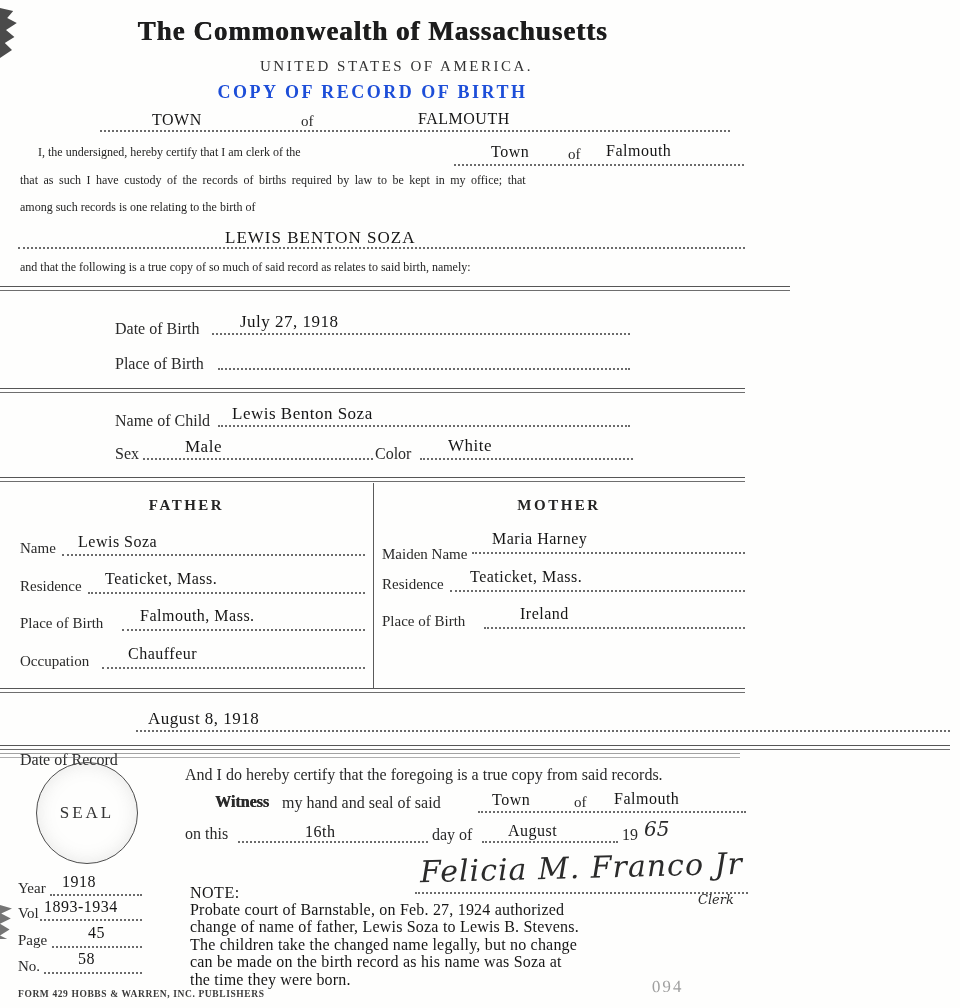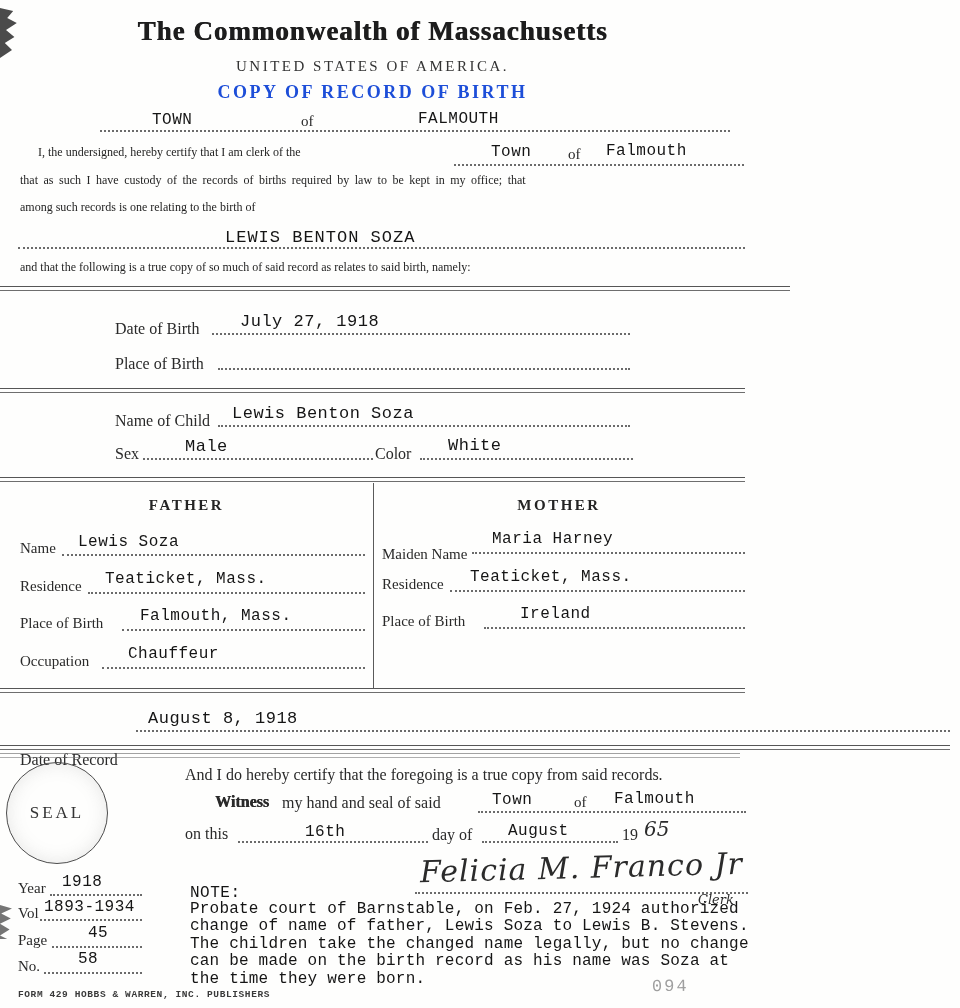--- a/index.html
+++ b/index.html
@@ -3,49 +3,49 @@
 <meta charset="utf-8">
 <style>
   html, body { margin:0; padding:0; background:#ffffff; }
   .page {
     position:relative; width:960px; height:1008px;
     background:#fefefdff; overflow:hidden; color:#222;
     font-family:"Liberation Serif","DejaVu Serif",serif;
   }
   .abs { position:absolute; white-space:nowrap; }
   .serif { font-family:"Liberation Serif","DejaVu Serif",serif; color:#262626; }
-  .mono  { font-family:Liberation Mono, monospace; color:#151515; }
+  .mono  { font-family:Liberation Serif, serif; color:#151515; }
   .dots  { position:absolute; border-bottom:2px dotted #6b6b6b; height:1px; }
   .drule { position:absolute; height:3px; border-top:1.5px solid #565656; border-bottom:1.5px solid #6e6e6e; }
   .vline { position:absolute; width:0; border-left:1.5px solid #5a5a5a; }
   .title {
     font-weight:bold; font-size:27px; letter-spacing:1px; color:#1d1d1d;
     text-shadow:0.6px 0 0 #1d1d1d;
   }
   .usa   { font-size:15px; letter-spacing:2.5px; color:#333; }
   .doc-title { font-weight:bold; font-size:18px; letter-spacing:2.5px; color:#1d4ed8; }
   .body-text { font-size:12px; color:#242424; }
   .label { font-size:15px; color:#2a2a2a; }
   .label-lg { font-size:16px; color:#2a2a2a; }
   .typed { font-size:16px; letter-spacing:0.5px; }
   .typed-lg { font-size:17px; letter-spacing:0.5px; }
   .heading-col { font-size:15px; font-weight:600; letter-spacing:2.5px; color:#242424; }
   .center-wrap { position:absolute; left:0; width:745px; text-align:center; }
   .blackletter { font-weight:bold; text-shadow:0.5px 0 0 currentColor; }
   .script { font-family:"DejaVu Serif",serif; font-style:italic; color:#2b2b2b; }
   .seal-circle {
-    position:absolute; left:6px; top:762px; width:100px; height:100px;
+    position:absolute; left:36px; top:762px; width:100px; height:100px;
     border:1.6px solid #4c4c4c; border-radius:50%;
     display:flex; align-items:center; justify-content:center;
     box-shadow: inset 0 0 18px rgba(120,120,120,0.18);
   }
   .seal-text { font-size:17px; letter-spacing:3px; color:#333; }
   .note-block { position:absolute; left:190px; top:901px; width:600px; }
   .note-line { display:block; font-size:16px; line-height:17.4px; letter-spacing:0.2px; white-space:nowrap; }
-  .footer-form { font-family:Liberation Mono, monospace; font-size:9.5px; font-weight:bold; letter-spacing:0.6px; color:#3a3a3a;text-align:right; }
+  .footer-form { font-family:Liberation Serif, serif; font-size:9.5px; font-weight:bold; letter-spacing:0.6px; color:#3a3a3a;text-align:right; }
   .stamp { color:#9f9f9f; font-size:17px; letter-spacing:2px; transform:rotate(-1deg); }
   .corner-mark {
     position:absolute; left:0; top:8px; width:24px; height:50px; background:#2c2c2c;
     clip-path:polygon(0 0,55% 6%,30% 20%,70% 30%,25% 44%,60% 58%,20% 70%,50% 84%,0 100%);
     opacity:0.85;
   }
   .edge-mark {
     position:absolute; left:0; top:905px; width:12px; height:34px; background:#3a3a3a;
     clip-path:polygon(0 0,100% 10%,10% 25%,90% 40%,0 55%,80% 72%,0 90%,60% 100%,0 100%);
     opacity:0.7;
@@ -55,21 +55,21 @@
 <body>
 
 <div class="page">
 
   <div class="corner-mark"></div>
   <div class="edge-mark"></div>
 
   <div class="center-wrap" style="top:16px;">
     <span class="title">The Commonwealth of Massachusetts</span>
   </div>
-  <div class="center-wrap" style="top:57px;">
+  <div class="center-wrap" style="top:57px;padding-left:24px;">
     <span class="usa">UNITED STATES OF AMERICA.</span>
   </div>
   <div class="center-wrap" style="top:82px;">
     <span class="doc-title">COPY OF RECORD OF BIRTH</span>
   </div>
 
   <div class="dots" style="left:100px; top:129px; width:630px;"></div>
   <span class="abs mono typed" style="left:152px; top:111px;">TOWN</span>
   <span class="abs serif label" style="left:301px; top:113px;">of</span>
   <span class="abs mono typed" style="left:418px; top:110px;">FALMOUTH</span>

